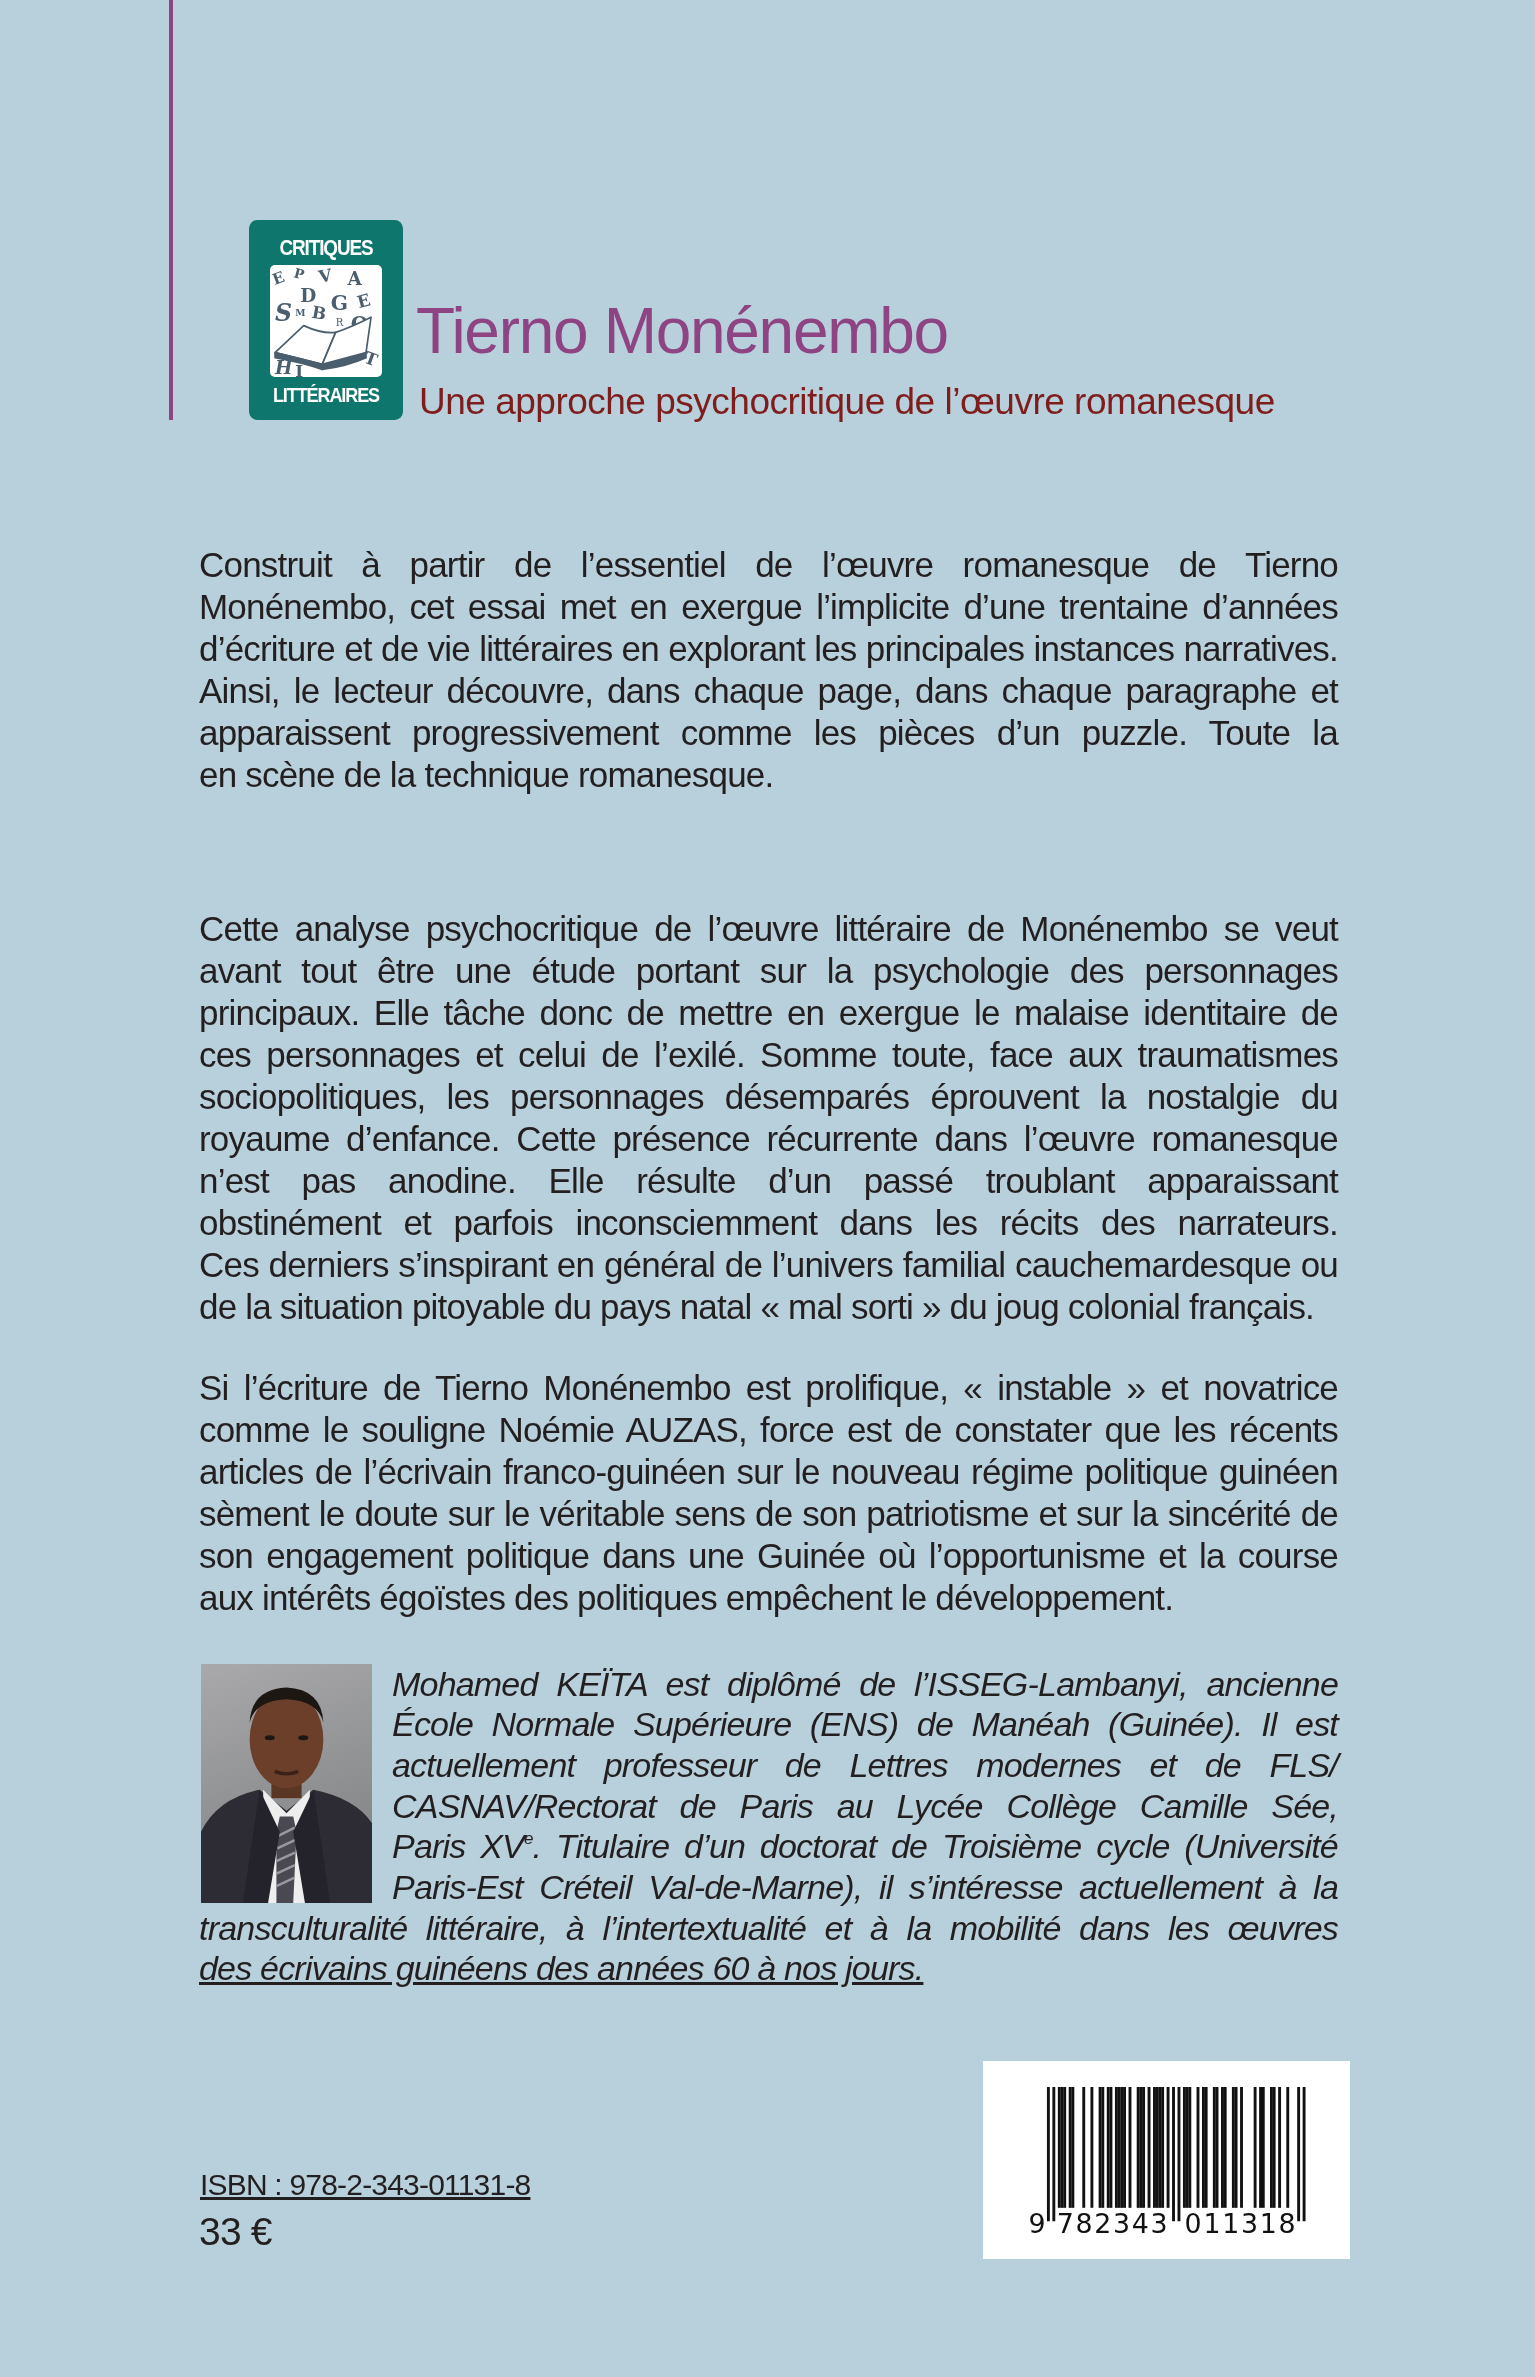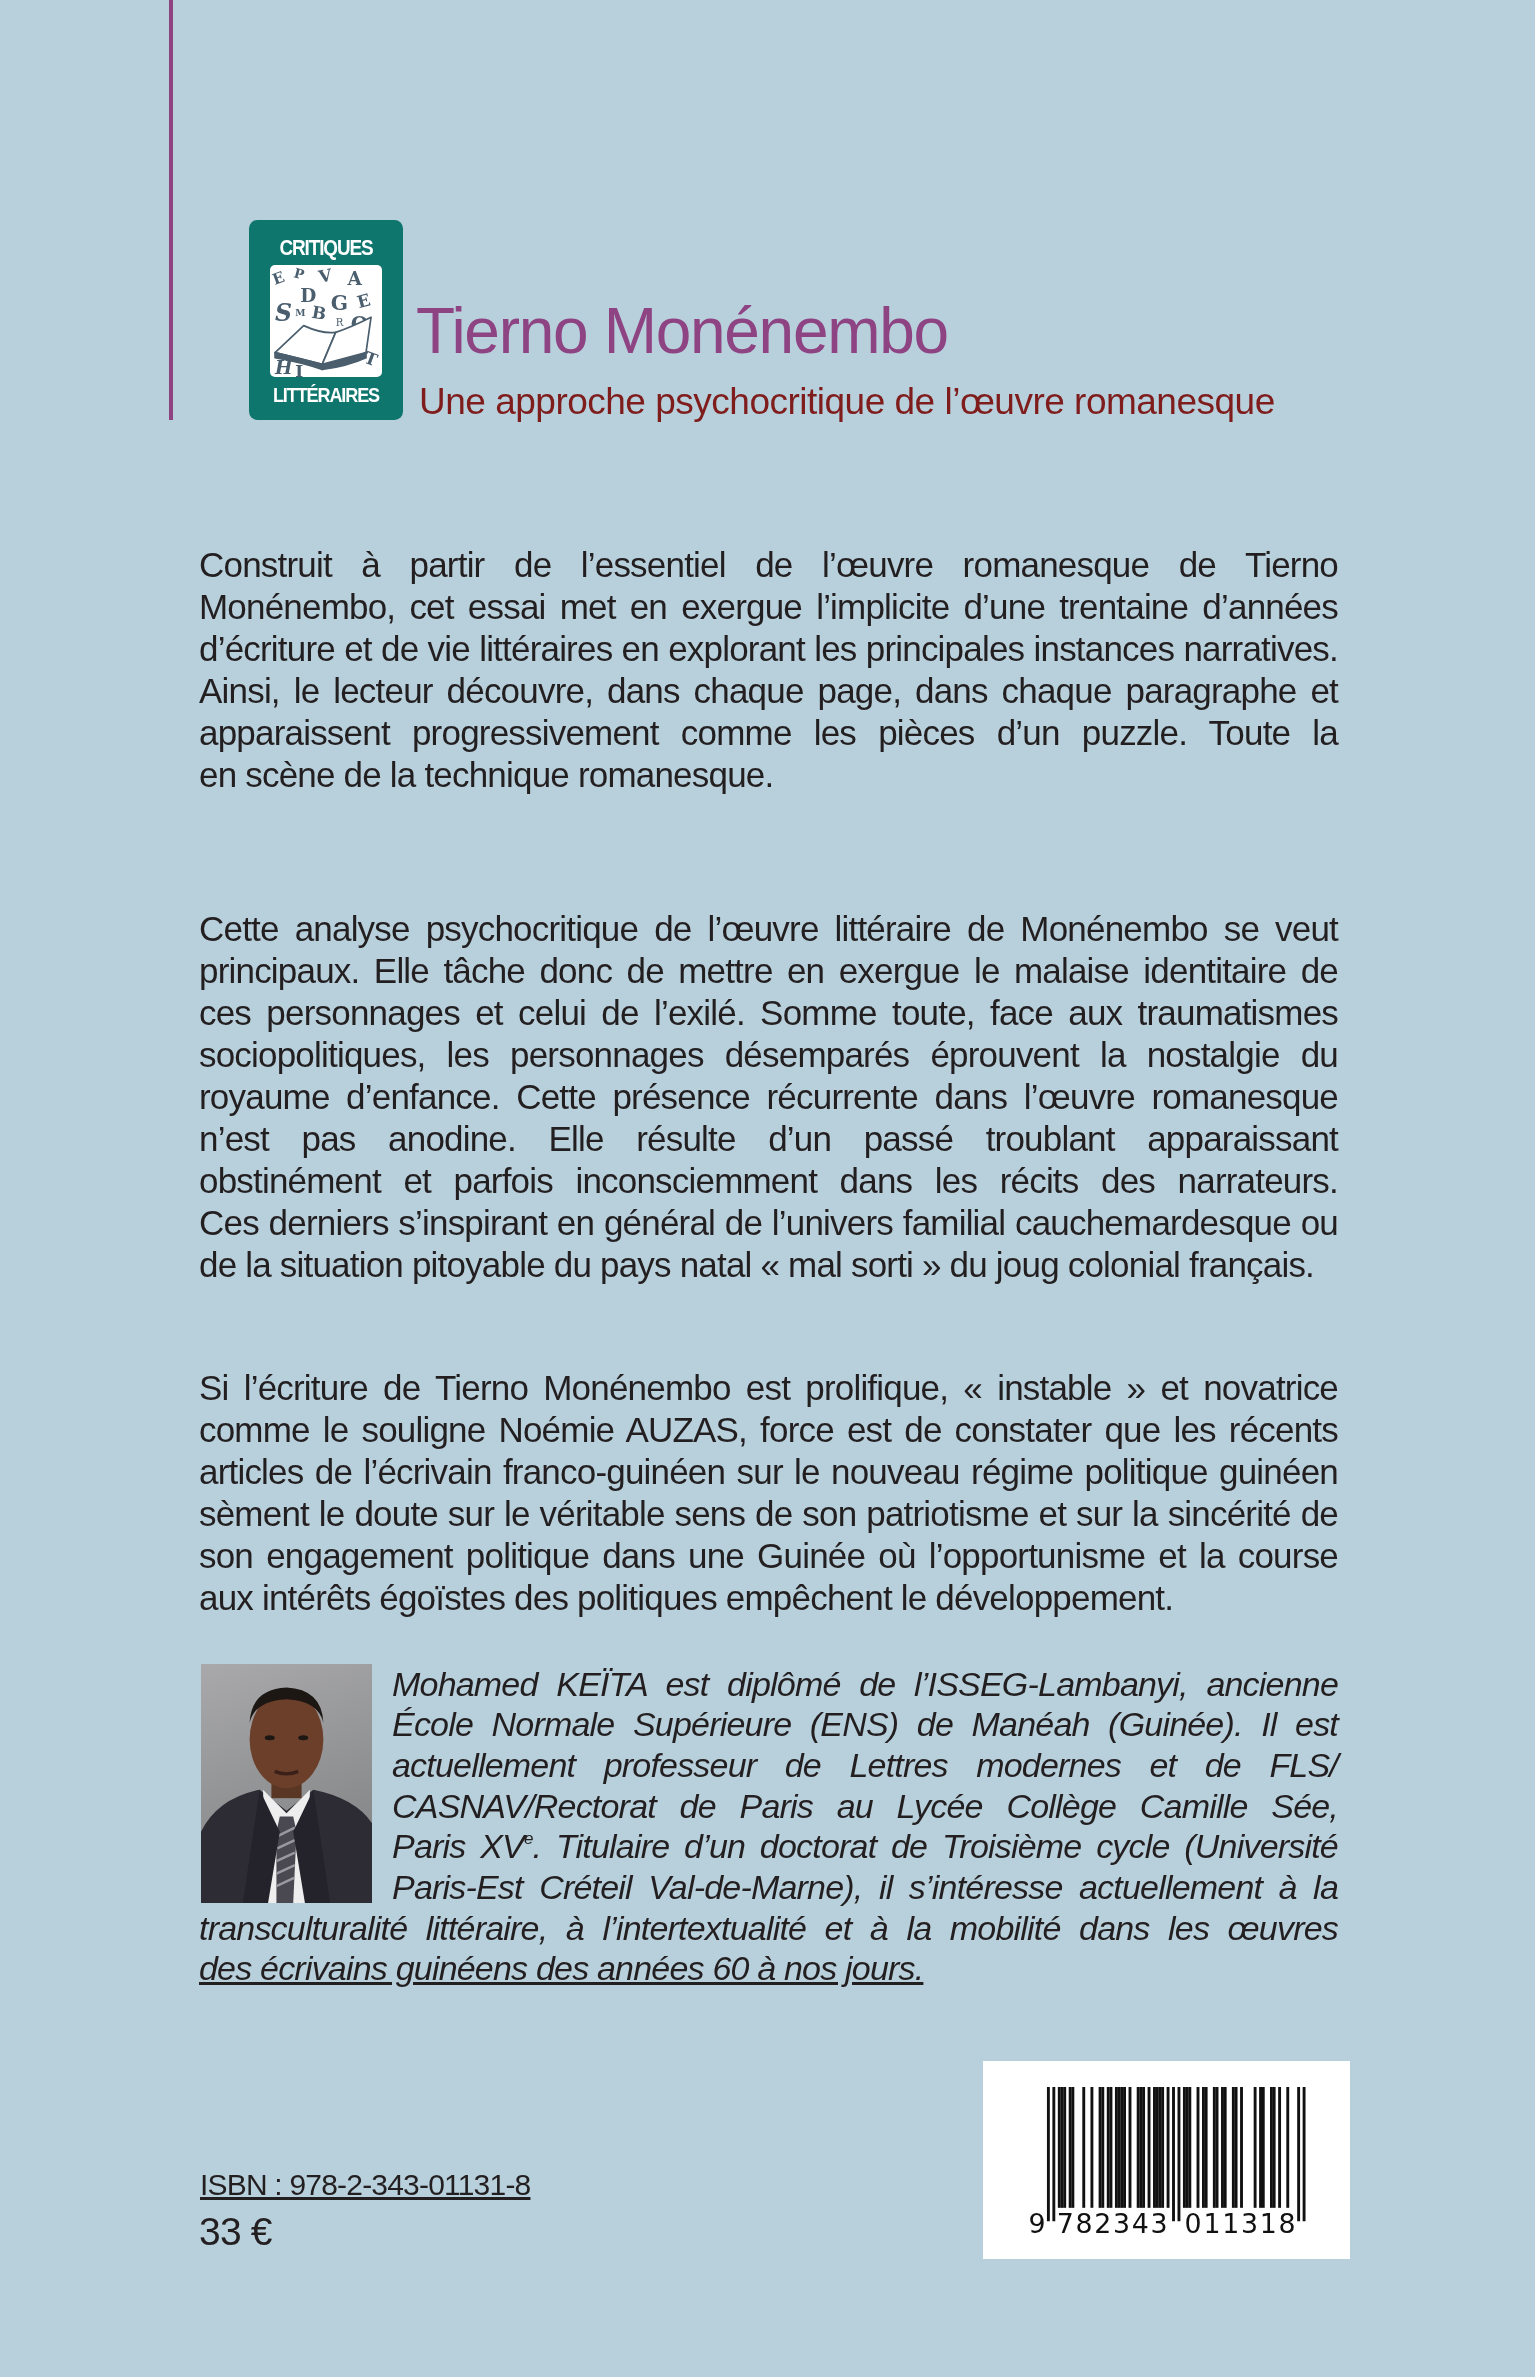--- a/index.html
+++ b/index.html
@@ -123,20 +123,21 @@
 <div class="abs para" style="top:544px">
     <div class="line">Construit à partir de l’essentiel de l’œuvre romanesque de Tierno</div>
     <div class="line">Monénembo, cet essai met en exergue l’implicite d’une trentaine d’années</div>
     <div class="line">d’écriture et de vie littéraires en explorant les principales instances narratives.</div>
     <div class="line">Ainsi, le lecteur découvre, dans chaque page, dans chaque paragraphe et</div>
     <div class="line">apparaissent progressivement comme les pièces d’un puzzle. Toute la</div>
     <div class="line last">en scène de la technique romanesque.</div>
   </div>
 <div class="abs para" style="top:908px">
     <div class="line">Cette analyse psychocritique de l’œuvre littéraire de Monénembo se veut</div>
+    <div class="line">avant tout être une étude portant sur la psychologie des personnages</div>
     <div class="line">principaux. Elle tâche donc de mettre en exergue le malaise identitaire de</div>
     <div class="line">ces personnages et celui de l’exilé. Somme toute, face aux traumatismes</div>
     <div class="line">sociopolitiques, les personnages désemparés éprouvent la nostalgie du</div>
     <div class="line">royaume d’enfance. Cette présence récurrente dans l’œuvre romanesque</div>
     <div class="line">n’est pas anodine. Elle résulte d’un passé troublant apparaissant</div>
     <div class="line">obstinément et parfois inconsciemment dans les récits des narrateurs.</div>
     <div class="line">Ces derniers s’inspirant en général de l’univers familial cauchemardesque ou</div>
     <div class="line last">de la situation pitoyable du pays natal « mal sorti » du joug colonial français.</div>
   </div>
 <div class="abs para" style="top:1367px">

